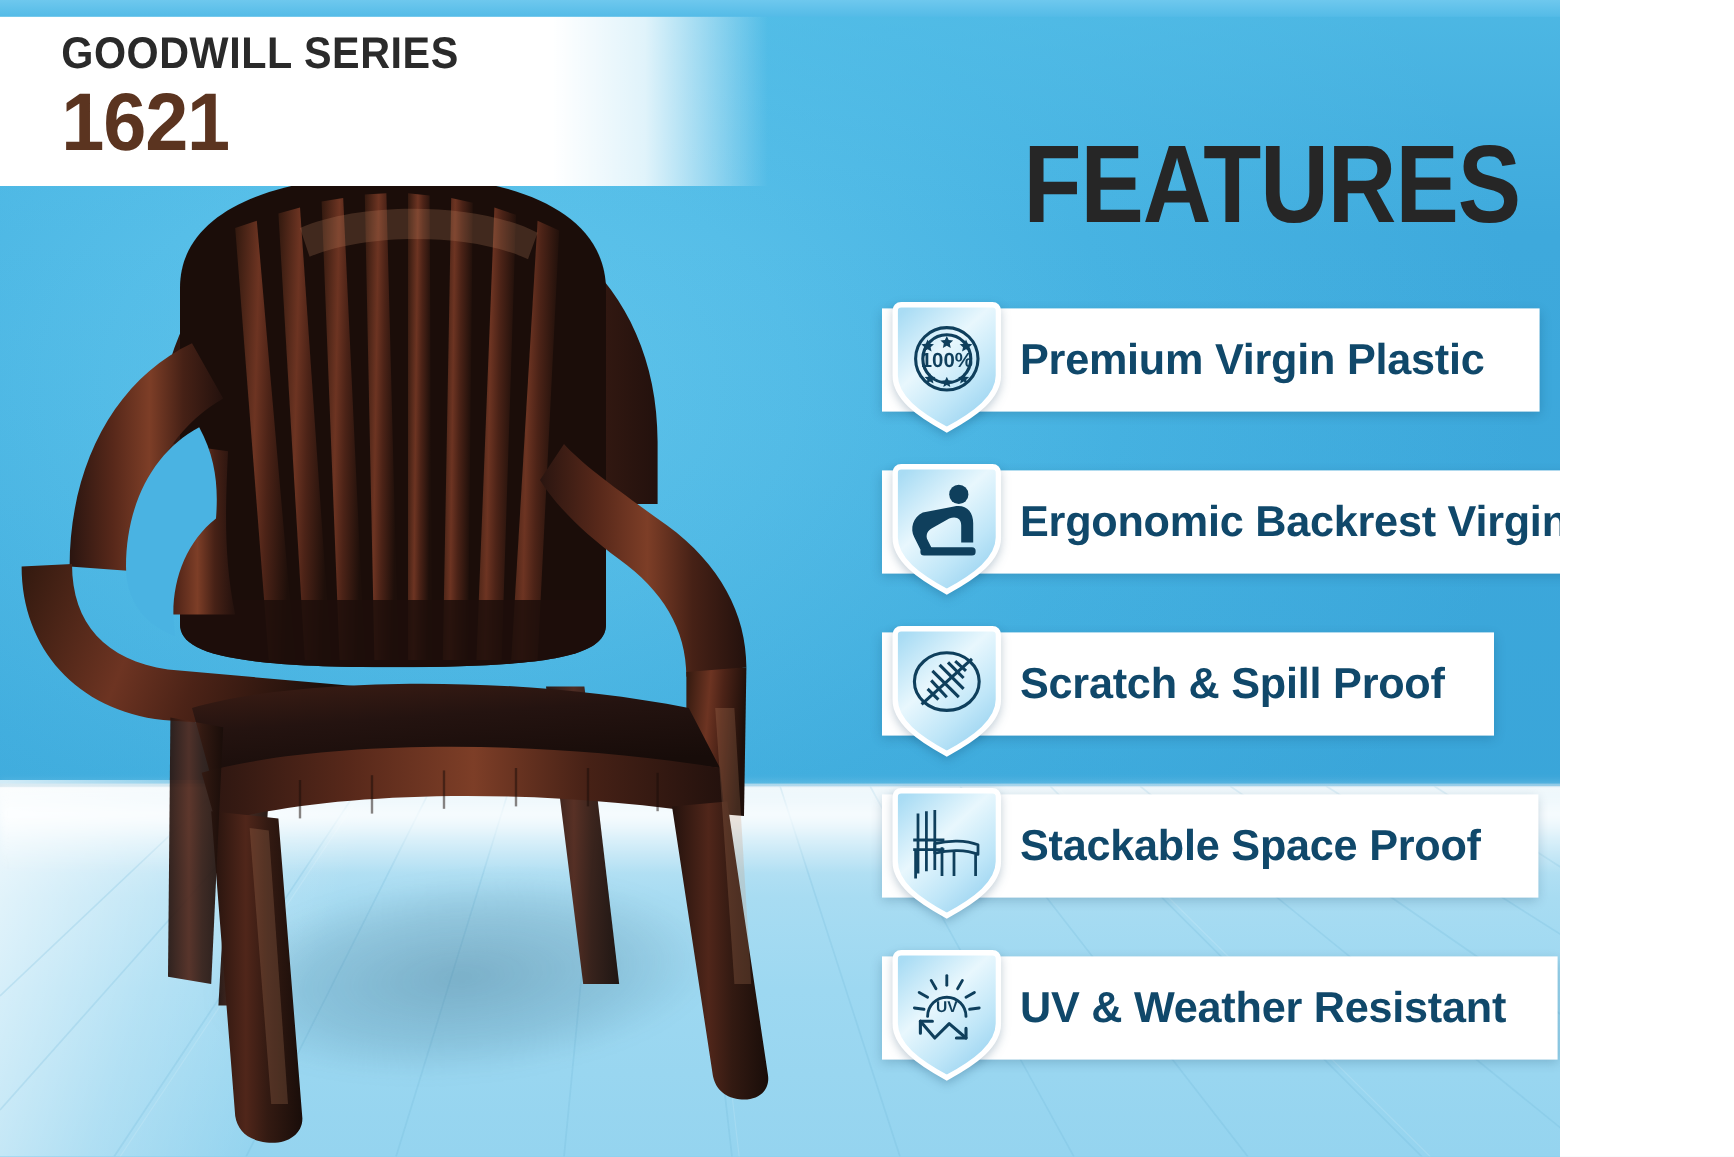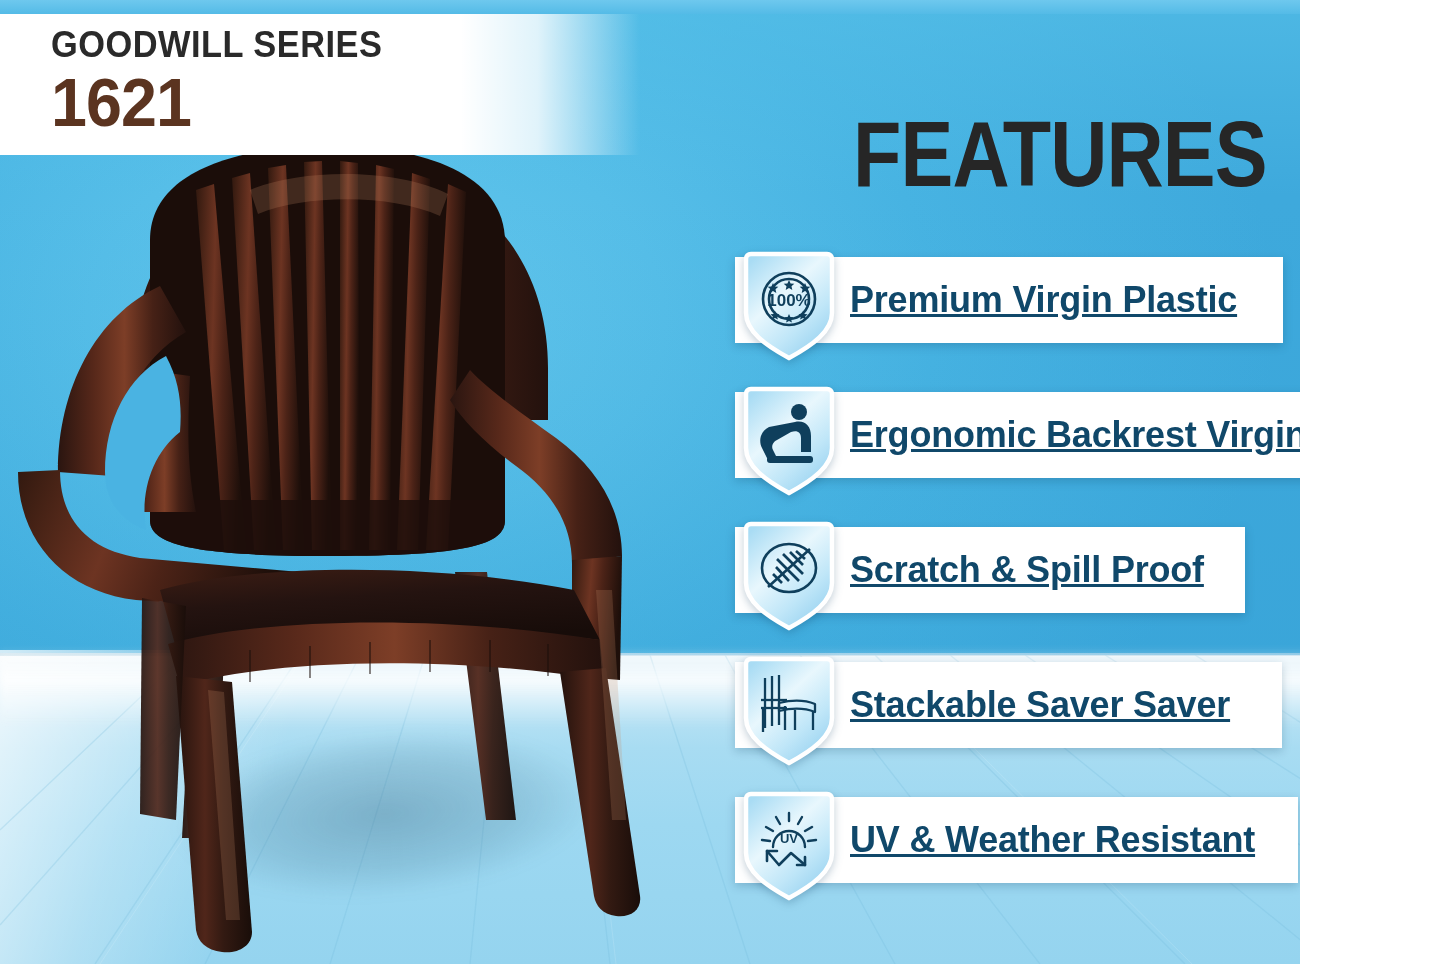--- a/index.html
+++ b/index.html
@@ -93,21 +93,20 @@
     box-shadow:0 3px 9px rgba(10,50,80,.22);
   }
   .feature-label{
     position:absolute; left:115px; top:0; height:86px;
     display:flex; align-items:center;
     font-size:36px; font-weight:700;
     color:#10486a; letter-spacing:-.2px;
     font-family:"Liberation Sans", sans-serif;
     white-space:nowrap;
     transform-origin:left center;
-    text-decoration:underline;
   }
   .shield-wrap{
     position:absolute; left:8px; top:-6px;
     width:92px; height:110px;
     filter:drop-shadow(0 3px 4px rgba(12,60,95,.25));
   }
   .shield-wrap svg{ display:block; width:92px; height:110px; }
 
   .chair-layer{ position:absolute; left:0; top:120px; width:720px; height:844px; }
 </style>
@@ -360,21 +359,21 @@
           <path d="M18,44 L44,44"></path>
           <path d="M18,52 L44,52"></path>
           <path d="M20,52 L20,76"></path>
           <path d="M42,50 L42,74"></path>
           <path d="M36,47 C48,44 62,44 72,48 L72,56 C62,52 48,52 36,55 Z"></path>
           <path d="M70,56 L70,74"></path>
           <path d="M52,54 L52,74"></path>
         </g>
       </svg>
     </div>
-    <div class="feature-label">Stackable Saver Saver</div>
+    <div class="feature-label">Stackable Space Proof</div>
   </div>
 
   <div class="feature-row" id="row4" style="left:735px; top:797px;">
     <div class="feature-card" style="width:563px;"></div>
     <div class="shield-wrap">
       <svg viewBox="0 0 92 110">
         <defs>
           <linearGradient id="sh5" x1="0.15" y1="0" x2="0.9" y2="1">
             <stop offset="0%" stop-color="#a9dcf4"></stop>
               <stop offset="38%" stop-color="#e8f7fd"></stop>

